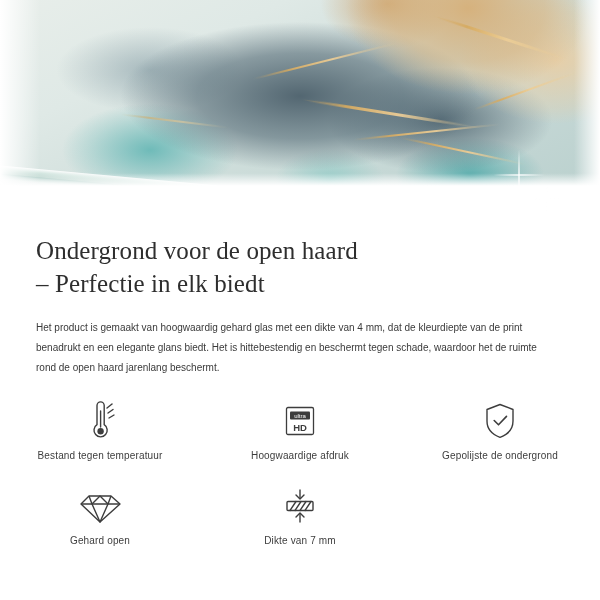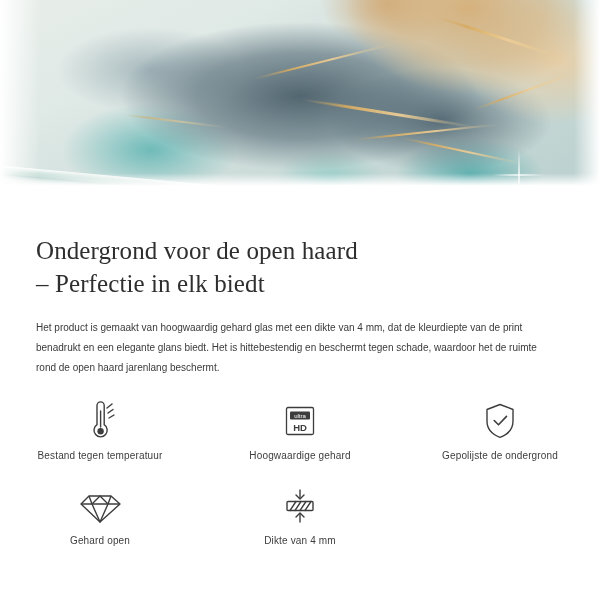--- a/index.html
+++ b/index.html
@@ -226,21 +226,21 @@
 
     <div class="feature">
       <div class="feature-icon">
         <svg width="42" height="42" viewBox="0 0 42 42">
           <rect x="7.5" y="7.5" width="27" height="27" rx="1.5" fill="none" stroke="#3d3d3d" stroke-width="1.3"></rect>
           <rect x="11" y="11.5" width="20" height="8" rx="1" fill="#3d3d3d"></rect>
           <text x="21" y="18.2" font-family="Liberation Sans, sans-serif" font-size="6" fill="#ffffff" text-anchor="middle">ultra</text>
           <text x="21" y="30.5" font-family="Liberation Sans, sans-serif" font-size="9.5" font-weight="bold" fill="#3d3d3d" text-anchor="middle">HD</text>
         </svg>
       </div>
-      <div class="feature-label">Hoogwaardige gehard</div>
+      <div class="feature-label">Hoogwaardige afdruk</div>
     </div>
 
     <div class="feature">
       <div class="feature-icon">
         <svg width="40" height="44" viewBox="0 0 40 44" fill="none" stroke="#3d3d3d" stroke-width="1.4" stroke-linejoin="round">
           <path d="M20 5.5 33 10.5v11.5c0 8.2-5.6 13.6-13 16.3-7.4-2.7-13-8.1-13-16.3V10.5z"></path>
           <path d="m14.2 21.5 4.3 4.3 8-8.4" stroke-linecap="round" stroke-width="1.6"></path>
         </svg>
       </div>
       <div class="feature-label">Gepolijste de ondergrond</div>
@@ -263,17 +263,17 @@
       <div class="feature-icon">
         <svg width="44" height="40" viewBox="0 0 44 40" fill="none" stroke="#3d3d3d" stroke-width="1.4" stroke-linecap="round" stroke-linejoin="round">
           <path d="M22 4v8"></path>
             <path d="m18 9 4 4 4-4"></path>
           <rect x="9" y="15.5" width="26" height="9" rx="1"></rect>
           <path d="M12 24.5 18 15.5M17 24.5 23 15.5M22 24.5 28 15.5M27 24.5 33 15.5"></path>
           <path d="M22 36v-8"></path>
             <path d="m18 31 4-4 4 4"></path>
         </svg>
       </div>
-      <div class="feature-label">Dikte van 4 mm</div>
+      <div class="feature-label">Dikte van 7 mm</div>
     </div>
 
   </div>
 </div>
 
 </body></html>

